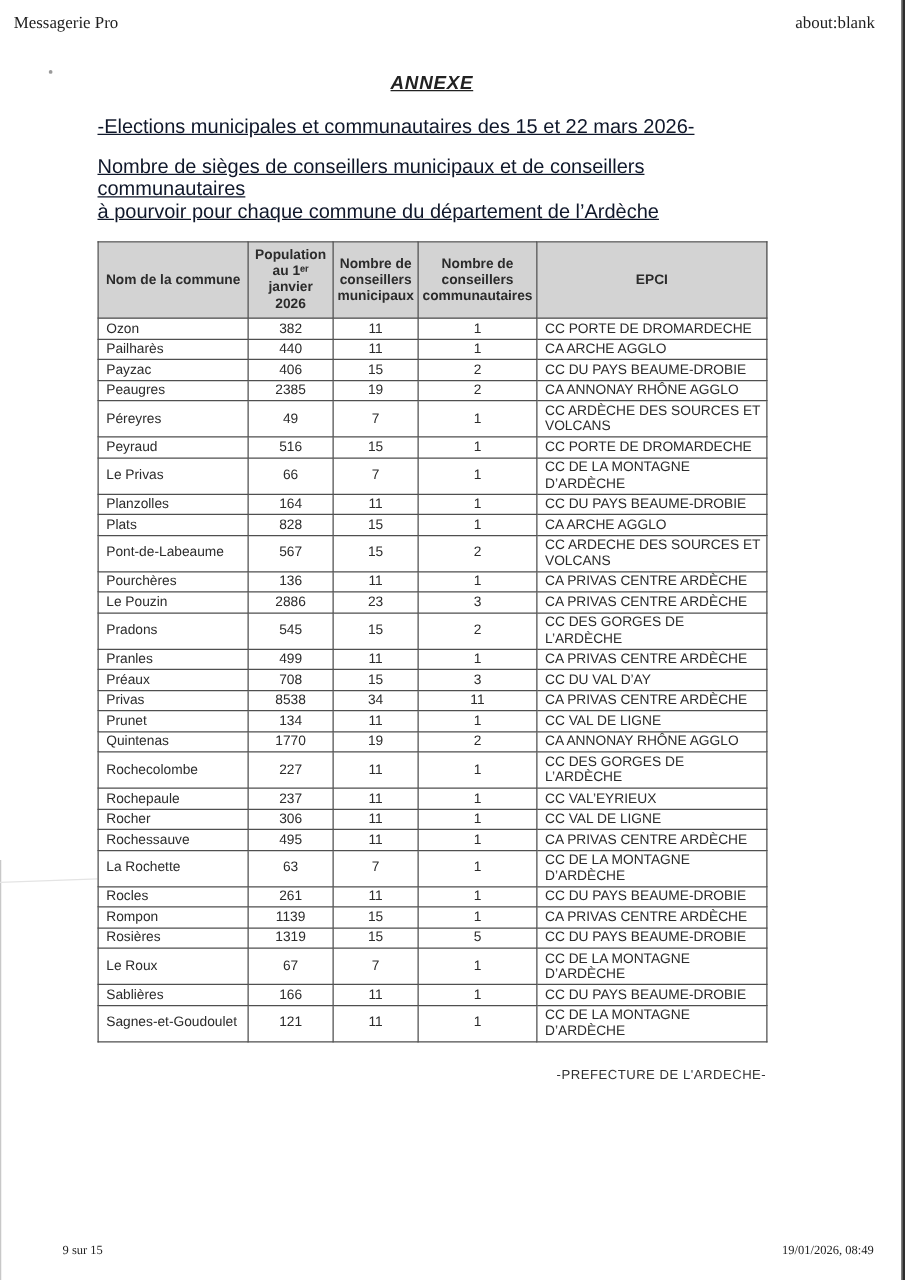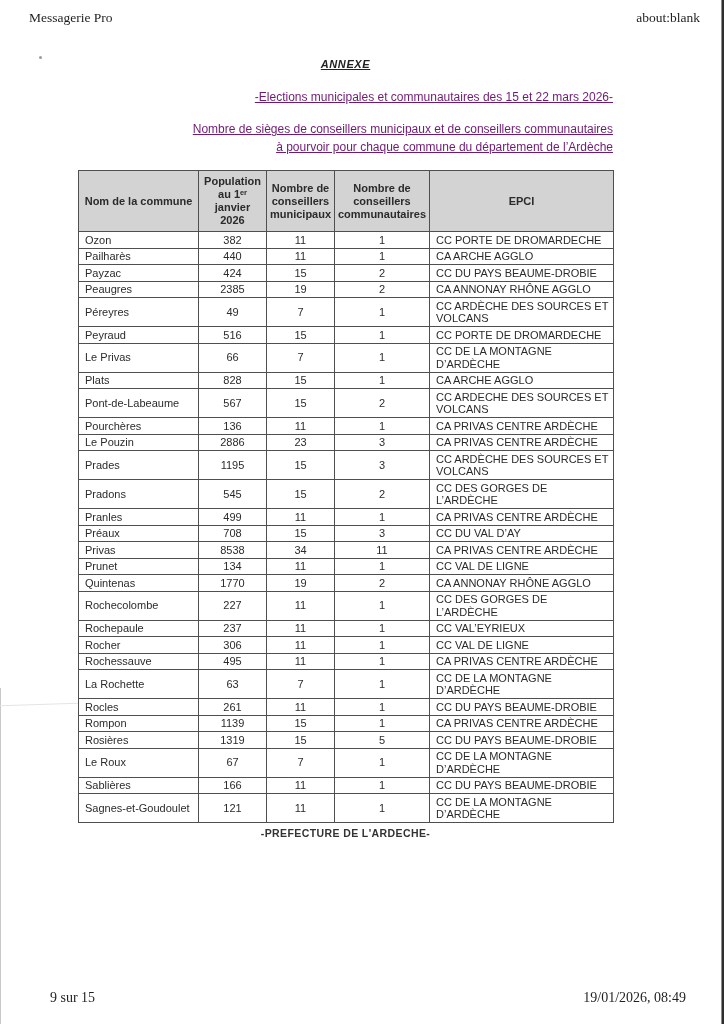--- a/index.html
+++ b/index.html
@@ -5,60 +5,60 @@
   html,body{margin:0;padding:0;}
   body{
     width:724px;height:1024px;position:relative;overflow:hidden;
     background:#ffffff;color:#2e2e2e;
     font-family:"Liberation Sans","DejaVu Sans",sans-serif;
   }
   
   .browser-bar{
     position:absolute;top:10px;left:0;right:0;
     display:flex;justify-content:space-between;
-    padding:0 24px 0 29px;
+    padding:0 24px 0 11px;
     font-family:"Liberation Serif","DejaVu Serif",serif;
     font-size:13.5px;color:#1e1e1e;
   }
   .page-footer{
     position:absolute;bottom:18px;left:0;right:0;
     display:flex;justify-content:space-between;
-    padding:0 38px 0 50px;
+    padding:0 25px 0 50px;
     font-family:"Liberation Serif","DejaVu Serif",serif;
-    font-size:14px;color:#1f1f1f;
+    font-size:10px;color:#1f1f1f;
   }
   
   .doc{position:absolute;left:78px;top:58px;width:535px;}
   .doc-title{
-    text-align:center;font-size:11px;font-weight:bold;font-style:italic;
+    text-align:center;font-size:15px;font-weight:bold;font-style:italic;
     text-decoration:underline;letter-spacing:0.6px;color:#222;
     margin:0 0 18px 0;
   }
-  .doc-sub{ text-align:right;font-size:12px;color:#701a75;margin:0 0 14px 0;line-height:18px;}
+  .doc-sub{ text-align:left;font-size:16px;color:#0f172a;margin:0 0 14px 0;line-height:18px;}
   .doc-sub .u{text-decoration:underline;}
   
   table{
     width:535px;border-collapse:collapse;table-layout:fixed;
     margin-top:4px;
   }
   th,td{border:1px solid #4f4f4f;}
   th{
     background:#d3d3d3;font-size:11px;font-weight:bold;color:#2b2b2b;
     text-align:center;vertical-align:middle;line-height:13px;
     padding:4px 2px;height:40px;
   }
   td{
     font-size:11px;color:#2b2b2b;vertical-align:middle;
     line-height:12.5px;padding:1.5px 4px;
   }
   td.al{text-align:left;padding-left:6px;}
   td.ac{text-align:center;}
   .footer-note{
-    text-align:center;font-size:10.5px;font-weight:bold;color:#333;
-    letter-spacing:0.4px;margin-top:4px;
+    text-align:right;font-size:10.5px;font-weight:normal;color:#333;
+    letter-spacing:0.4px;margin-top:20px;
   }
   
   .edge-right{position:absolute;top:0;right:0;width:2px;height:1024px;background:#2e2e2e;border-left:1px solid #8a8a8a;}
   .edge-left{position:absolute;left:0;top:688px;width:1px;height:336px;background:#c8c8c8;}
   .crease{position:absolute;left:0;top:704px;width:78px;height:1px;background:#e4e4e4;transform:rotate(-2deg);}
   .dot{position:absolute;left:39px;top:56px;width:3px;height:3px;background:#9a9a9a;border-radius:50%;}
 </style>
 </head>
 <body>
 
@@ -115,21 +115,21 @@
         </tr>
         <tr>
           <td class="al">Pailharès</td>
           <td class="ac">440</td>
           <td class="ac">11</td>
           <td class="ac">1</td>
           <td class="al">CA ARCHE AGGLO</td>
         </tr>
         <tr>
           <td class="al">Payzac</td>
-          <td class="ac">424</td>
+          <td class="ac">406</td>
           <td class="ac">15</td>
           <td class="ac">2</td>
           <td class="al">CC DU PAYS BEAUME-DROBIE</td>
         </tr>
         <tr>
           <td class="al">Peaugres</td>
           <td class="ac">2385</td>
           <td class="ac">19</td>
           <td class="ac">2</td>
           <td class="al">CA ANNONAY RHÔNE AGGLO</td>
@@ -147,20 +147,27 @@
           <td class="ac">15</td>
           <td class="ac">1</td>
           <td class="al">CC PORTE DE DROMARDECHE</td>
         </tr>
         <tr>
           <td class="al">Le Privas</td>
           <td class="ac">66</td>
           <td class="ac">7</td>
           <td class="ac">1</td>
           <td class="al">CC DE LA MONTAGNE D’ARDÈCHE</td>
+        </tr>
+        <tr>
+          <td class="al">Planzolles</td>
+          <td class="ac">164</td>
+          <td class="ac">11</td>
+          <td class="ac">1</td>
+          <td class="al">CC DU PAYS BEAUME-DROBIE</td>
         </tr>
         <tr>
           <td class="al">Plats</td>
           <td class="ac">828</td>
           <td class="ac">15</td>
           <td class="ac">1</td>
           <td class="al">CA ARCHE AGGLO</td>
         </tr>
         <tr>
           <td class="al">Pont-de-Labeaume</td>
@@ -177,27 +184,20 @@
           <td class="al">CA PRIVAS CENTRE ARDÈCHE</td>
         </tr>
         <tr>
           <td class="al">Le Pouzin</td>
           <td class="ac">2886</td>
           <td class="ac">23</td>
           <td class="ac">3</td>
           <td class="al">CA PRIVAS CENTRE ARDÈCHE</td>
         </tr>
         <tr>
-          <td class="al">Prades</td>
-          <td class="ac">1195</td>
-          <td class="ac">15</td>
-          <td class="ac">3</td>
-          <td class="al">CC ARDÈCHE DES SOURCES ET VOLCANS</td>
-        </tr>
-        <tr>
           <td class="al">Pradons</td>
           <td class="ac">545</td>
           <td class="ac">15</td>
           <td class="ac">2</td>
           <td class="al">CC DES GORGES DE L’ARDÈCHE</td>
         </tr>
         <tr>
           <td class="al">Pranles</td>
           <td class="ac">499</td>
           <td class="ac">11</td>

